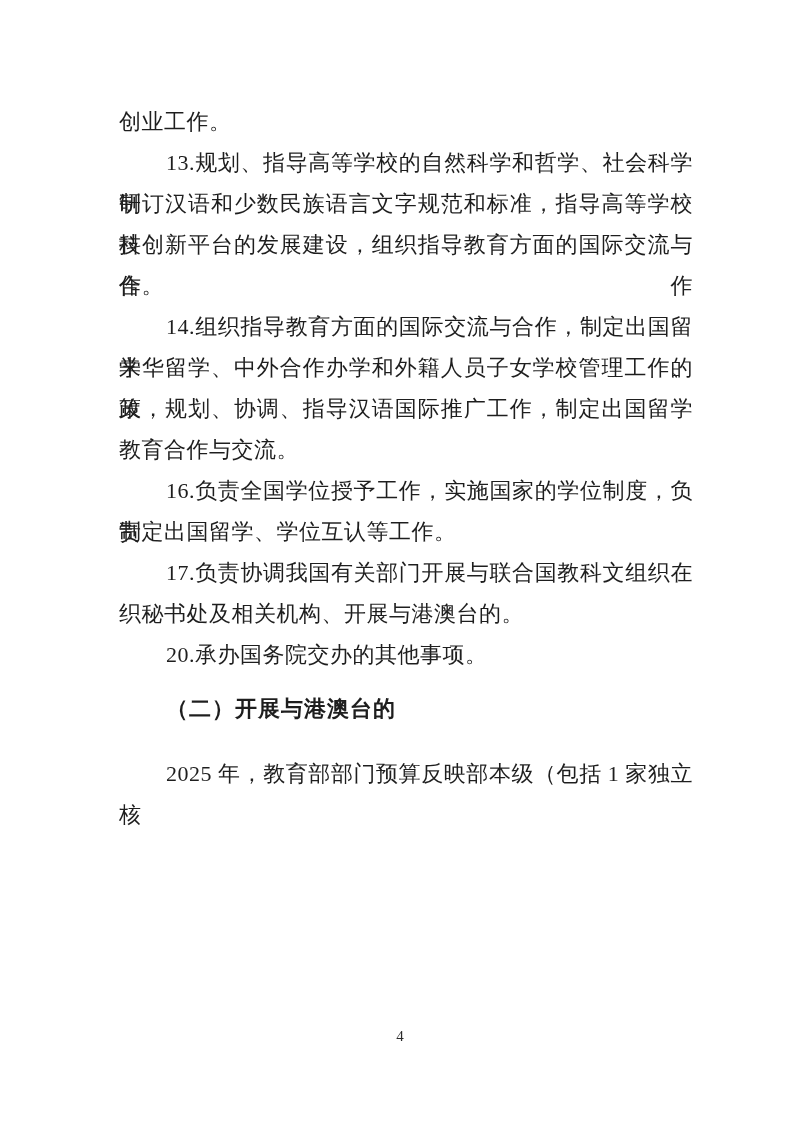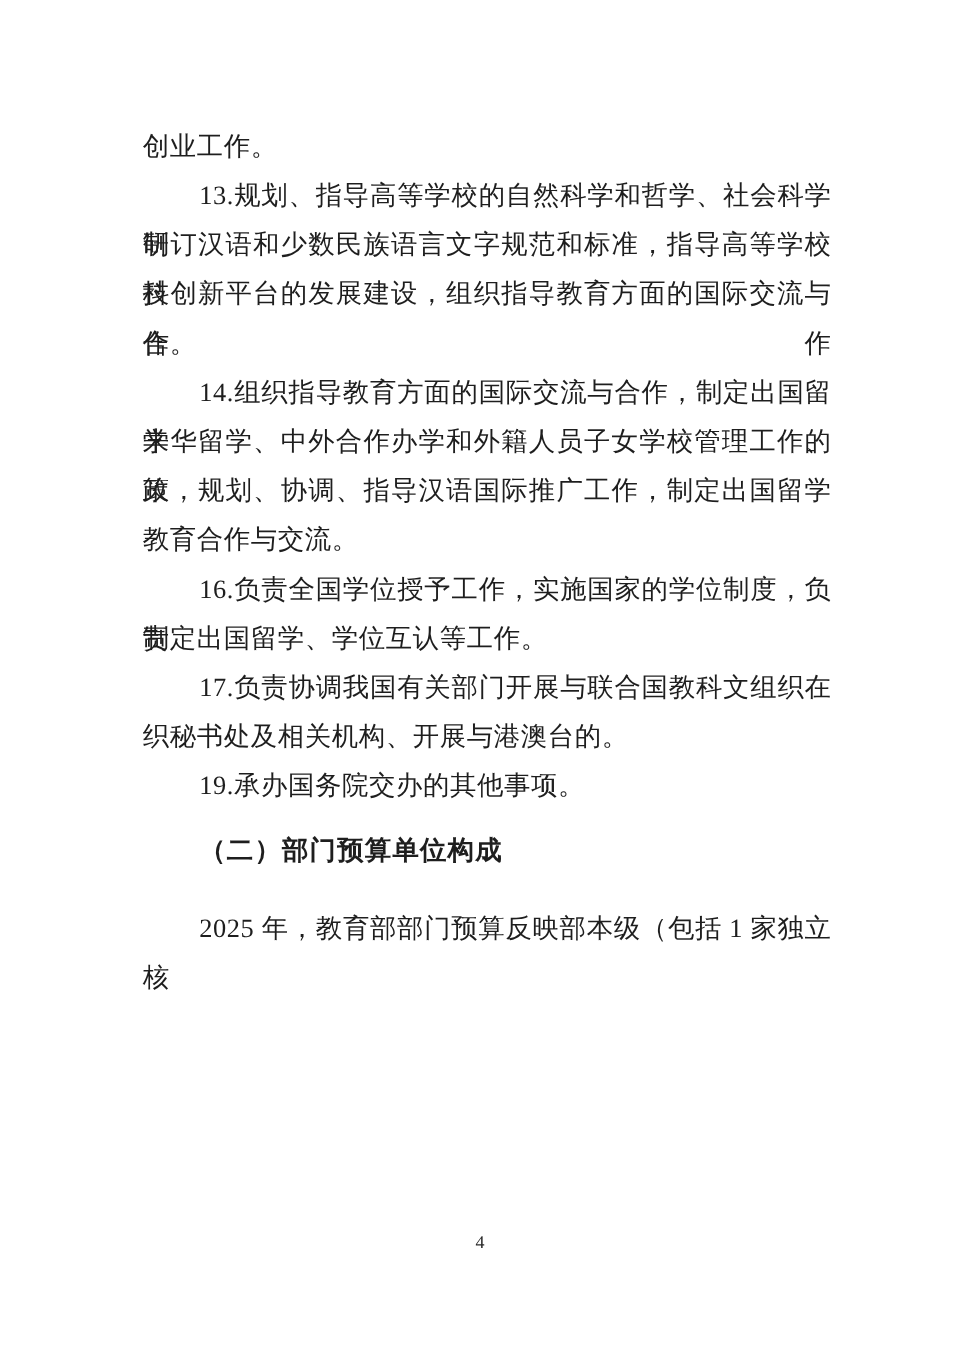--- a/index.html
+++ b/index.html
@@ -87,24 +87,24 @@
       </div>
       <div class="para body">
         <div class="line fill indent">16.负责全国学位授予工作，实施国家的学位制度，负责</div>
         <div class="line">制定出国留学、学位互认等工作。</div>
       </div>
       <div class="para body">
         <div class="line fill indent">17.负责协调我国有关部门开展与联合国教科文组织在</div>
         <div class="line">织秘书处及相关机构、开展与港澳台的。</div>
       </div>
       <div class="para body">
-        <div class="line indent">19.承办国务院交办的其他事项。</div>
+        <div class="line indent">20.承办国务院交办的其他事项。</div>
       </div>
       <div class="para heading">
-        <div class="line indent">（二）部门预算单位构成</div>
+        <div class="line indent">（二）开展与港澳台的</div>
       </div>
       <div class="para body">
         <div class="line fill indent">2025 年，教育部部门预算反映部本级（包括 1 家独立核</div>
       </div>
     </div>
   <div class="footer">
     <span class="page-number">4</span>
   </div>
 </div>
 

